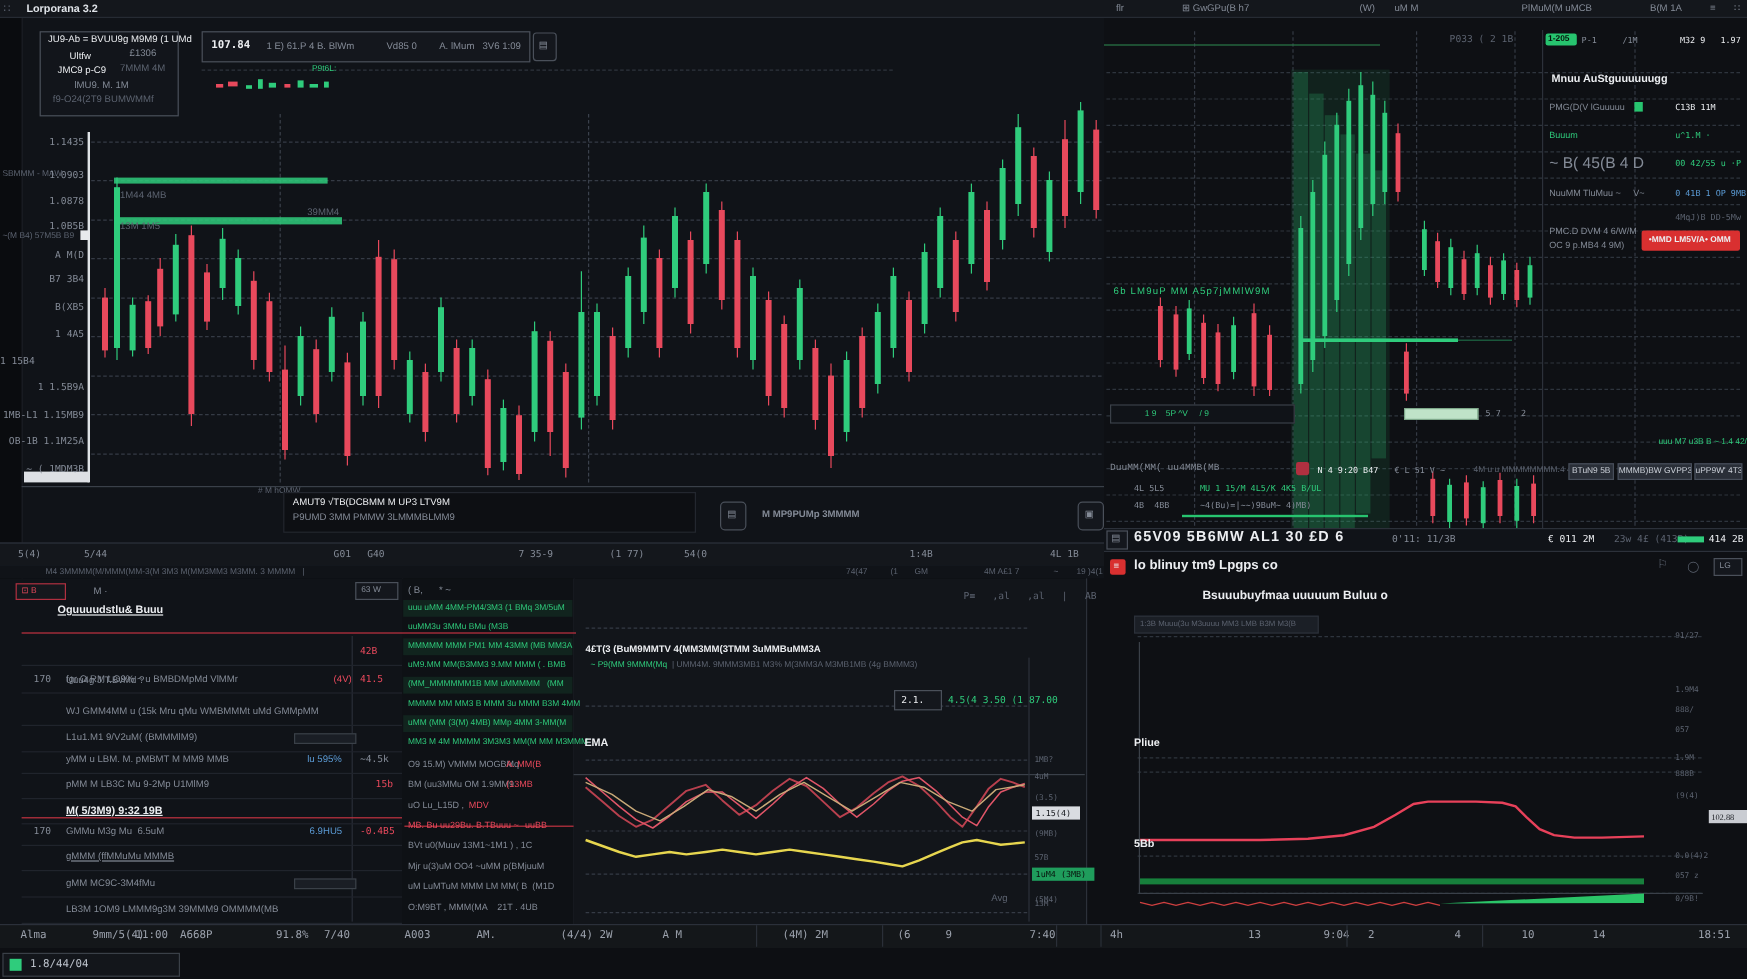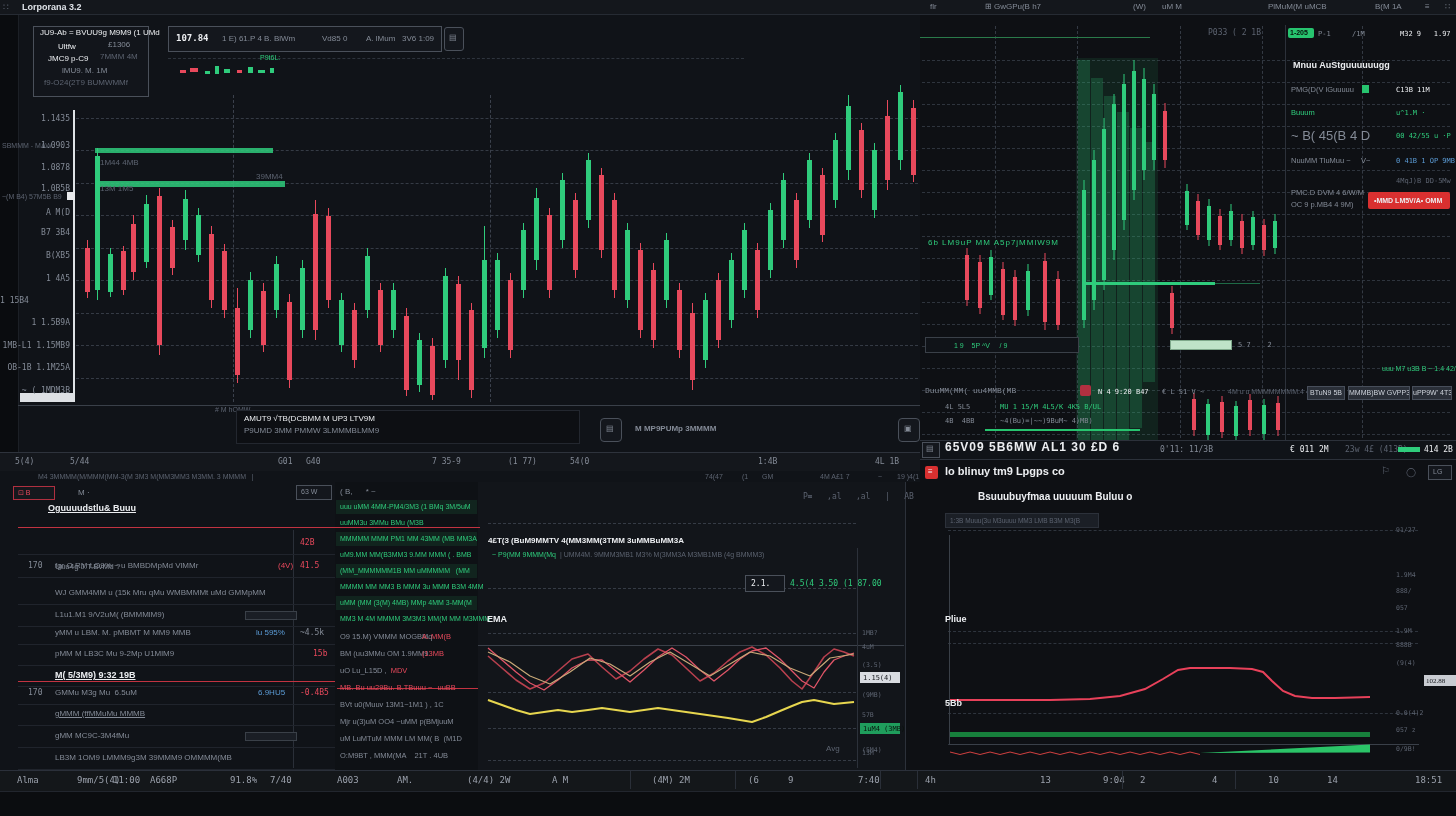--- a/index.html
+++ b/index.html
@@ -95,21 +95,21 @@
   <span class="t vdim" style="left:560px;top:550px;font-size:7px;z-index:4;">| UMM4M. 9MMM3MB1 M3% M(3MM3A M3MB1MB (4g BMMM3)</span>
   <div class="abs boxbrd" style="left:745px;top:575px;width:38px;height:15px;z-index:4;">
      <span class="t white mono" style="left:5px;top:3px;">2.1.</span>
     </div>
   <span class="t grn mono" style="left:790px;top:579px;z-index:4;">4.5(4 3.50 (1 87.00</span>
   <span class="t white bold" style="left:487px;top:614px;font-size:9px;z-index:4;">EMA</span>
   <span class="t vdim" style="left:826px;top:744px;z-index:4;">Avg</span>
   <div class="abs" style="left:860px;top:672px;width:40px;height:11px;background:#d9dce1;z-index:4;">
        <span class="t mono" style="left:3px;top:1px;font-size:7px;color:#14171c;">1.15(4)</span>
     </div>
-  <div class="abs" style="left:860px;top:723px;width:40px;height:11px;background:#1f9d5c;z-index:4;">
+  <div class="abs" style="left:860px;top:723px;width:52px;height:11px;background:#1f9d5c;z-index:4;">
        <span class="t mono" style="left:3px;top:1px;font-size:7px;color:#08120c;">1uM4 (3MB)</span>
     </div>
 
   <span class="t grn" style="left:928px;top:238px;letter-spacing:1px;z-index:4;">6b LM9uP MM A5p7jMMlW9M</span>
   <span class="t vdim mono" style="left:1208px;top:28px;z-index:4;">P033 ( 2 1B</span>
   <div class="abs" style="left:925px;top:337px;width:152px;height:14px;border:1px solid #3a4048;z-index:4;background:#101318;">
      <span class="t grn" style="left:28px;top:3px;font-size:7px;">1 9    5P ^V     / 9</span>
     </div>
   <div class="abs" style="left:1170px;top:340px;width:60px;height:8px;background:#bfe3c8;border:1px solid #7ea88a;z-index:4;"></div>
   <span class="t dim mono" style="left:1238px;top:340px;font-size:7px;z-index:4;">5 7    2</span>
@@ -151,32 +151,38 @@
   <div class="abs" style="left:905px;top:458px;width:551px;height:312px;background:#0e1014;border-left:1px solid #2c313a;z-index:1;"></div>
   <div class="abs" style="left:925px;top:466px;width:13px;height:13px;background:#d93030;border-radius:2px;z-index:4;">
       <span class="t white" style="left:3px;top:1px;font-size:8px;">≡</span>
     </div>
   <span class="t white bold" style="left:945px;top:466px;font-size:11px;z-index:4;">lo blinuy tm9 Lpgps co</span>
   <span class="t vdim" style="left:1381px;top:466px;font-size:10px;z-index:4;">⚐</span>
   <span class="t vdim" style="left:1406px;top:467px;font-size:9px;z-index:4;">◯</span>
   <div class="abs boxbrd" style="left:1428px;top:465px;width:22px;height:13px;z-index:4;">
       <span class="t dim" style="left:4px;top:1px;font-size:7px;">LG</span>
     </div>
-  <span class="t white bold" style="left:978px;top:492px;font-size:10px;z-index:4;">Bsuuubuyfmaa uuuuum Buluu o</span>
+  <span class="t white bold" style="left:1002px;top:492px;font-size:10px;z-index:4;">Bsuuubuyfmaa uuuuum Buluu o</span>
   <div class="abs" style="left:945px;top:513px;width:152px;height:13px;background:#1b1f26;border:1px solid #2c313a;z-index:4;">
       <span class="t vdim" style="left:4px;top:2px;font-size:6.5px;">1:3B Muuu(3u M3uuuu MM3 LMB B3M M3(B</span>
     </div>
   <span class="t white bold" style="left:945px;top:614px;font-size:9px;z-index:4;">Pliue</span>
   <span class="t white bold" style="left:945px;top:698px;font-size:9px;z-index:4;">5Bb</span>
   <div class="abs" style="left:1424px;top:675px;width:32px;height:11px;background:#c9ccd2;z-index:4;">
       <span class="t mono" style="left:2px;top:1px;font-size:7px;color:#14171c;font-family:Liberation Serif, serif;">102.88</span>
     </div>
 
   <div class="abs" style="left:0;top:770px;width:1456px;height:20px;background:#14171a;border-top:1px solid #2b303a;border-bottom:1px solid #22262e;z-index:5;"></div>
 
+  <div class="abs" style="left:0;top:790px;width:1456px;height:26px;background:#0d0f13;z-index:5;">
+    <div class="abs" style="left:2px;top:4px;width:146px;height:18px;border:1px solid #3a4048;background:#13161b;">
+      <div class="abs" style="left:5px;top:4px;width:10px;height:10px;background:#2fcc7c;"></div>
+      <span class="t mono" style="left:22px;top:4px;font-size:9px;color:#bcc2cb;">1.8/44/04</span>
+    </div>
+  </div>
 <div class="abs" style="left: 76px; top: 118px; width: 842px; height: 0px; border-top: 1px dashed rgb(53, 59, 69); z-index: 1;"></div>
     <div class="abs" style="left: 76px; top: 150px; width: 842px; height: 0px; border-top: 1px dashed rgb(53, 59, 69); z-index: 1;"></div>
     <div class="abs" style="left: 76px; top: 183px; width: 842px; height: 0px; border-top: 1px dashed rgb(53, 59, 69); z-index: 1;"></div>
     <div class="abs" style="left: 76px; top: 215px; width: 842px; height: 0px; border-top: 1px dashed rgb(53, 59, 69); z-index: 1;"></div>
     <div class="abs" style="left: 76px; top: 248px; width: 842px; height: 0px; border-top: 1px dashed rgb(53, 59, 69); z-index: 1;"></div>
     <div class="abs" style="left: 76px; top: 280px; width: 842px; height: 0px; border-top: 1px dashed rgb(53, 59, 69); z-index: 1;"></div>
     <div class="abs" style="left: 76px; top: 313px; width: 842px; height: 0px; border-top: 1px dashed rgb(53, 59, 69); z-index: 1;"></div>
     <div class="abs" style="left: 76px; top: 345px; width: 842px; height: 0px; border-top: 1px dashed rgb(53, 59, 69); z-index: 1;"></div>
     <div class="abs" style="left: 76px; top: 378px; width: 842px; height: 0px; border-top: 1px dashed rgb(53, 59, 69); z-index: 1;"></div>
     <div class="abs" style="left: 233px; top: 95px; width: 0px; height: 307px; border-left: 1px dashed rgb(59, 65, 76); z-index: 1;"></div>

